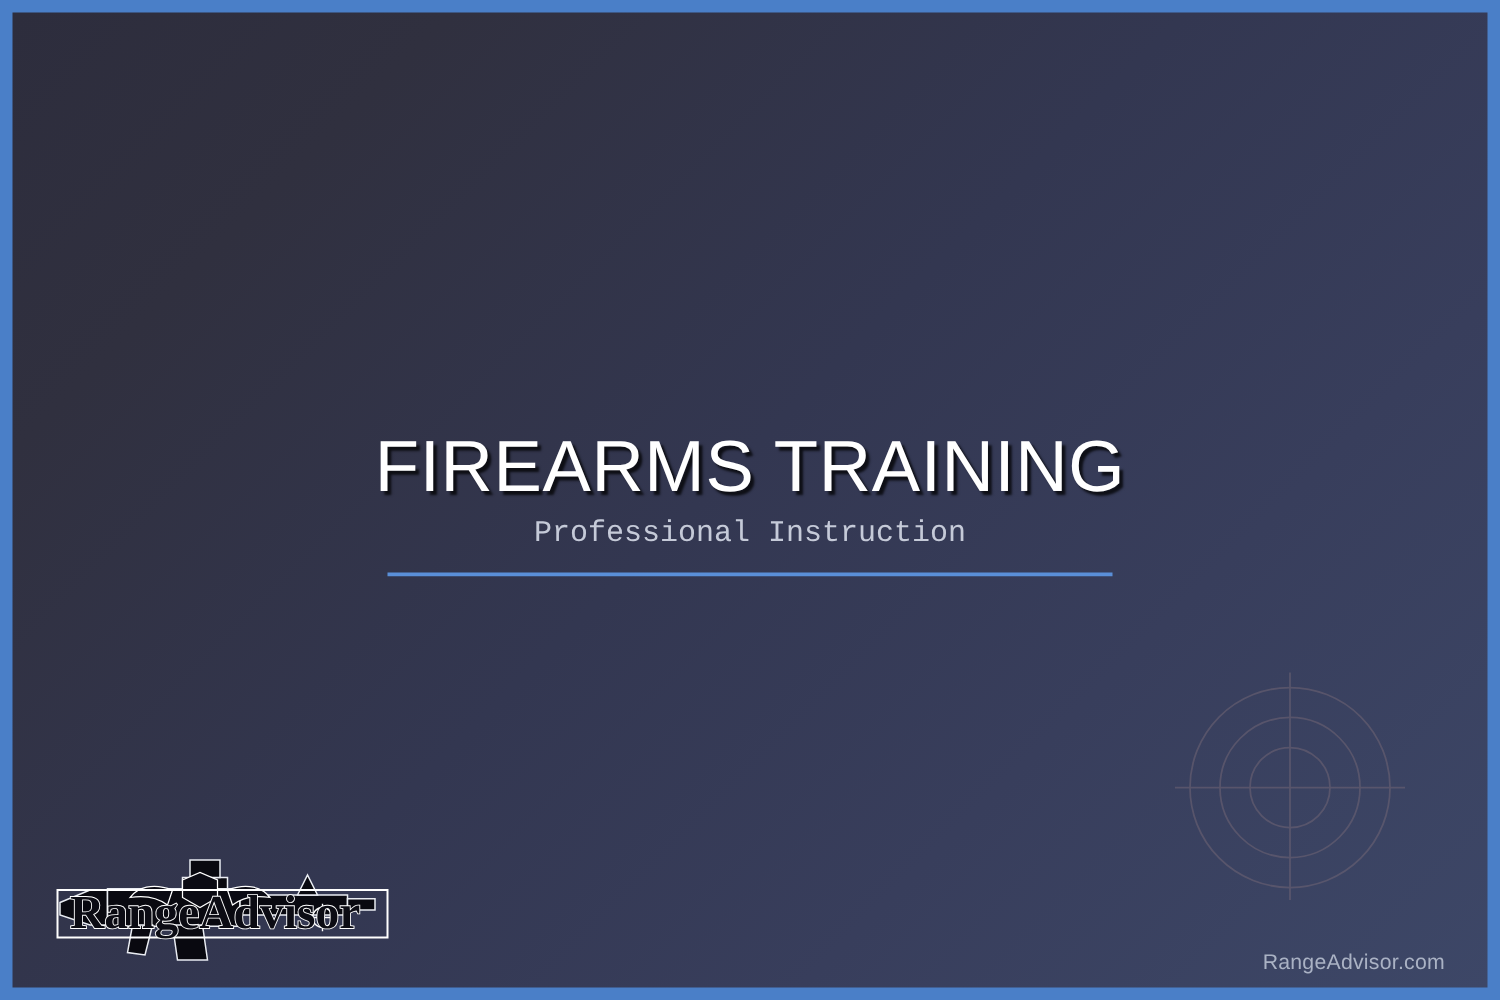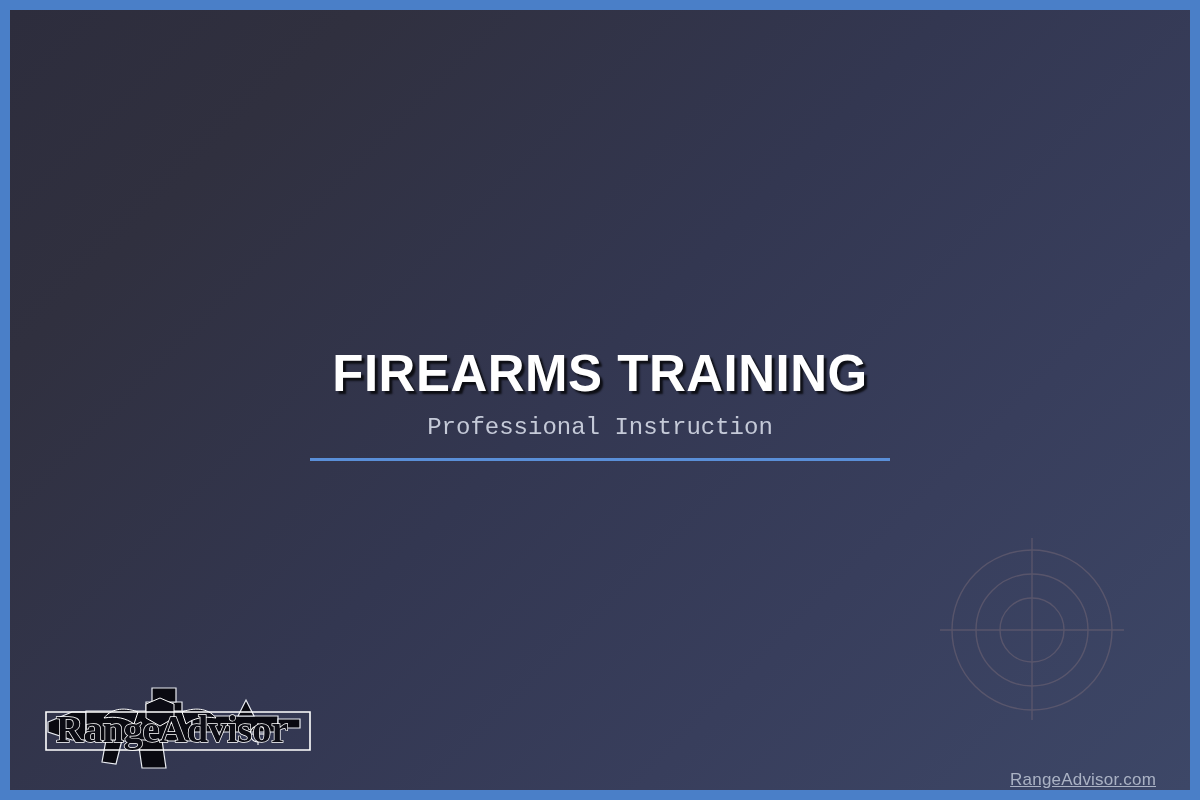--- a/index.html
+++ b/index.html
@@ -37,22 +37,22 @@
     pointer-events:none;
   }
   
   #title-block {
     position:absolute;
     left:0; right:0;
     top:335px;
     text-align:center;
   }
   #main-title {
-    font-size:51px;
-    font-weight:700;
+    font-size:58px;
+    font-weight:400;
     letter-spacing:.5px;
     color:#ffffff;
     line-height:58px;
     text-shadow:3px 3px 2px rgba(0,0,0,.75);
     white-space:nowrap;
   }
   #subtitle {
     margin-top:10px;
     font-size:24px;
     font-weight:400;
@@ -69,25 +69,24 @@
   }
   
   #logo {
     position:absolute;
     left:32px; top:668px;
     width:272px; height:92px;
   }
   
   #footer-url {
     position:absolute;
-    right:34px; bottom:0;
+    right:34px; bottom:10px;
     font-size:17px;
     color:#aab2c4;
     letter-spacing:.2px;
-    text-decoration:underline;
   }
 </style>
 </head>
 <body>
 
 <div id="slide">
 
   <div id="canvas">
 
     <svg id="target" viewBox="0 0 200 200">

